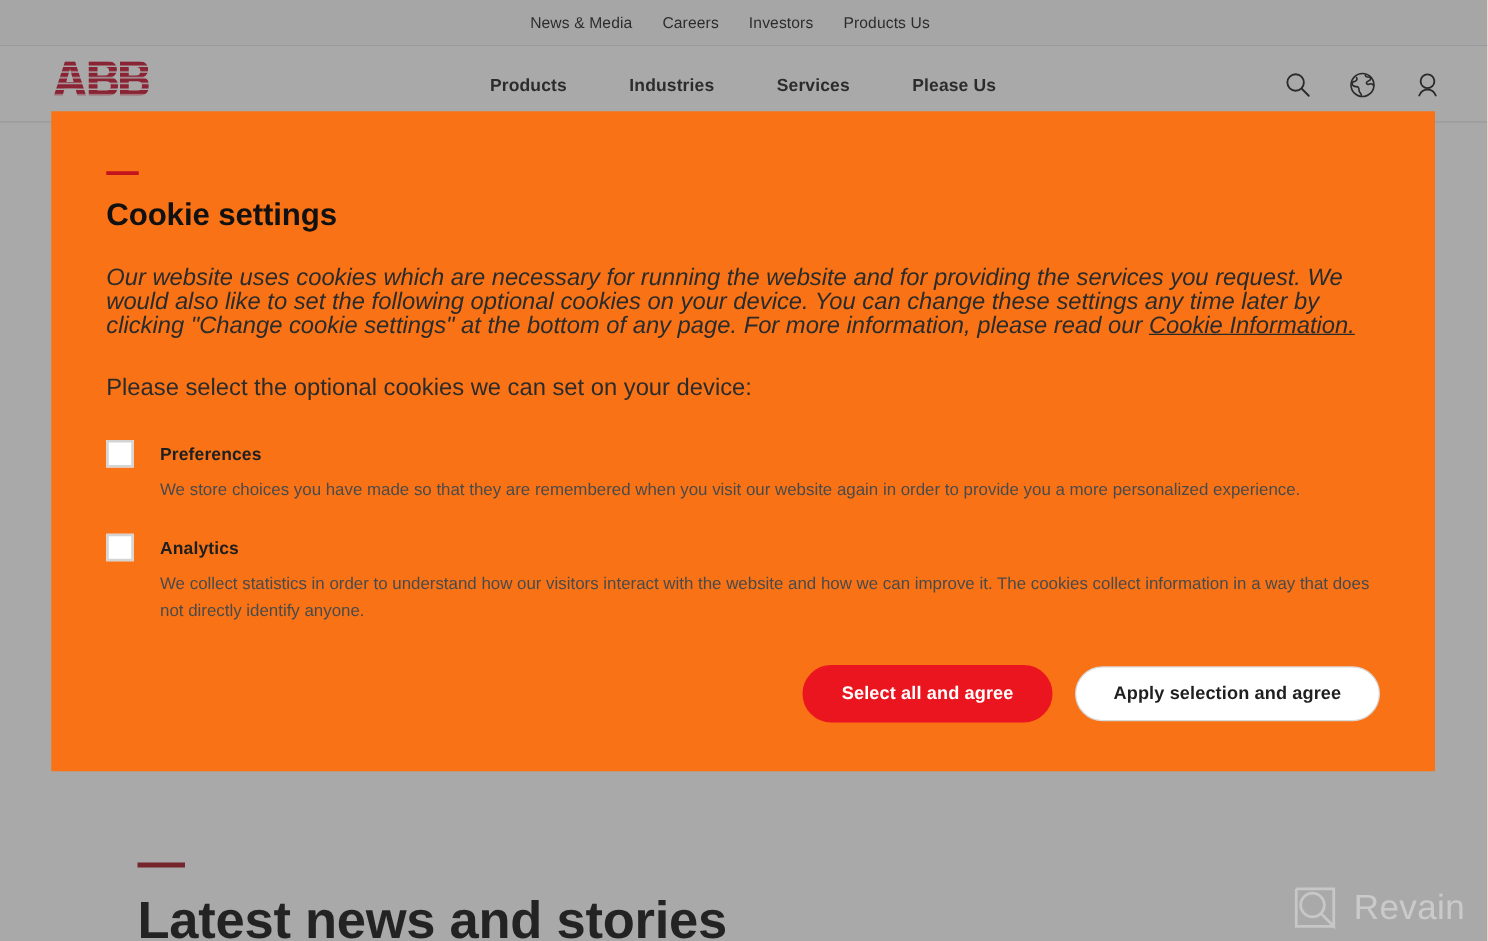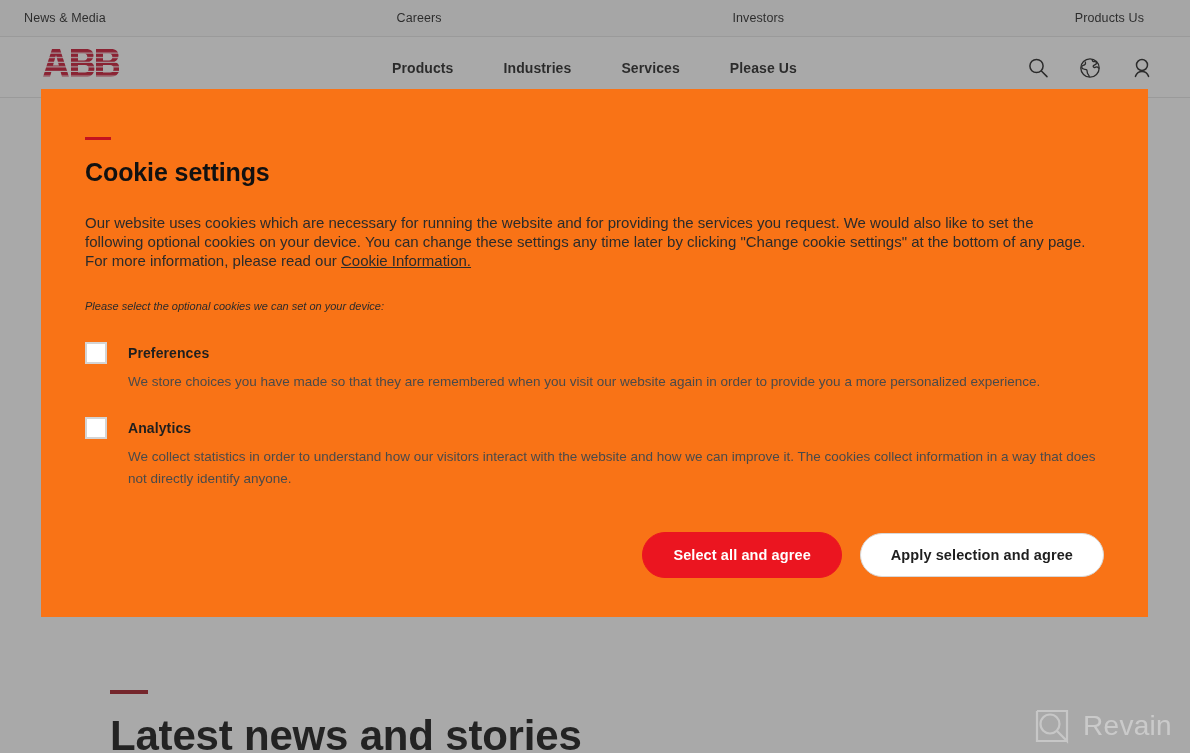--- a/index.html
+++ b/index.html
@@ -29,21 +29,21 @@
   }
 
   .utility-bar {
     position: absolute;
     top: 0; left: 0; right: 0;
     height: 37px;
     background: #fafafa;
     border-bottom: 1px solid #e4e4e4;
     display: flex;
     align-items: center;
-    justify-content: space-between;
+    justify-content: center;
     padding-right: 46px;
   }
   .utility-link {
     font-size: 12.5px;
     color: #1f1f1f;
     margin-left: 24px;
     letter-spacing: 0.1px;
     white-space: nowrap;
     text-decoration: none;
     cursor: pointer;
@@ -155,37 +155,37 @@
 
   .modal-title {
     font-size: 25px;
     font-weight: bold;
     color: #111111;
     margin: 0 0 26px 0;
     letter-spacing: -0.1px;
   }
 
   .modal-intro {
-    font-size: 15px;
+    font-size: 19px;
     line-height: 19px;
     color: #2b2b2b;
     margin: 0 0 30px 0;
     max-width: 1010px;
+    font-style: italic;
   }
   .cookie-info-link {
     color: #2b2b2b;
     text-decoration: underline;
     cursor: pointer;
   }
 
   .select-prompt {
-    font-size: 11px;
+    font-size: 19px;
     color: #2b2b2b;
     margin: 11px 0 30px 0;
-    font-style: italic;
   }
 
   .cookie-option {
     margin-bottom: 24px;
   }
   .option-head {
     display: flex;
     align-items: center;
     gap: 21px;
   }

